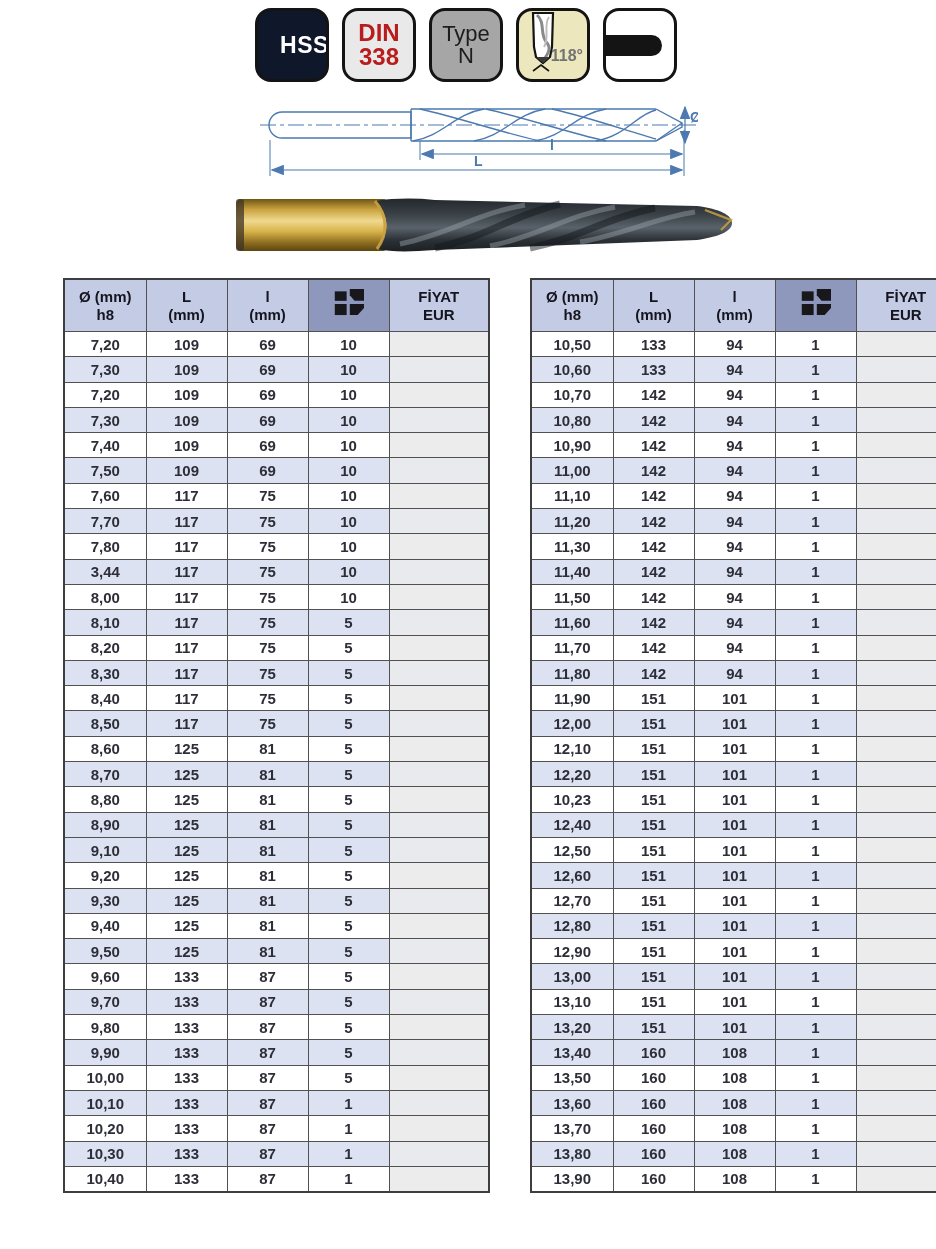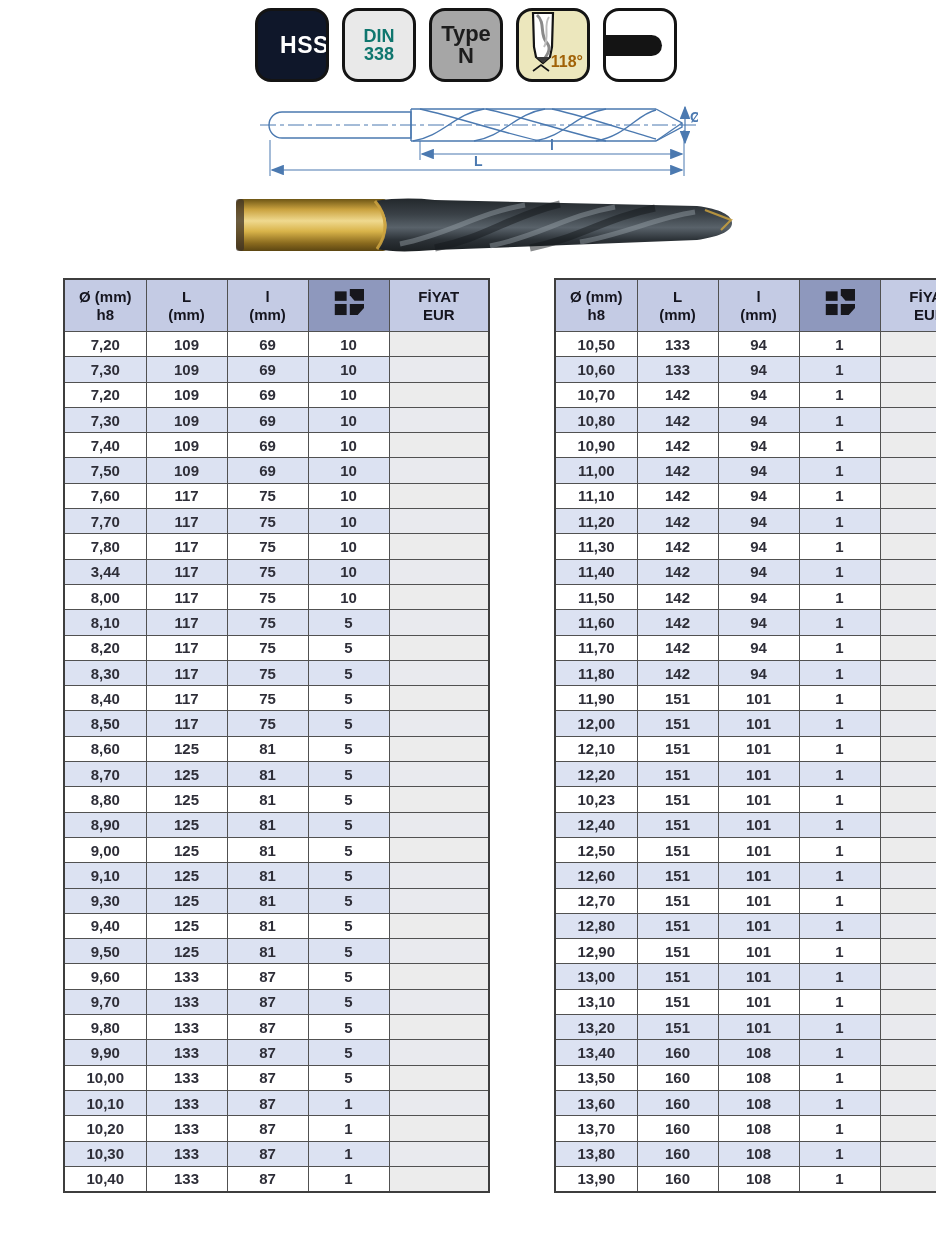--- a/index.html
+++ b/index.html
@@ -11,37 +11,37 @@
   }
   
   .badges{display:flex;gap:13px;padding:8px 0 0 255px;}
   .badge{
     width:74px;height:74px;box-sizing:border-box;
     border:3px solid #141414;border-radius:16px;
     display:flex;flex-direction:column;align-items:center;justify-content:center;
     font-weight:700;text-align:center;position:relative;overflow:hidden;
   }
   .badge-hss{background:#0f172a;color:#ffffff;font-size:23px;letter-spacing:.5px;padding-left:25px;}
-  .badge-din{background:#e9e9e9;color:#0f766e;font-size:18px;line-height:1.02;}
-  .badge-type{background:#a6a6a6;color:#1d1d1d;font-size:22px;font-weight:700;line-height:1.02;}
+  .badge-din{background:#e9e9e9;color:#b91c1c;font-size:24px;line-height:1.02;}
+  .badge-type{background:#a6a6a6;color:#1d1d1d;font-size:22px;font-weight:400;line-height:1.02;}
   .badge-angle{background:#ece7bd;}
   .badge-angle .angle-label{
-    position:absolute;right:4px;bottom:8px;font-size:16px;color:#a16207;font-weight:700;
+    position:absolute;right:4px;bottom:14px;font-size:16px;color:#737373;font-weight:700;
   }
   .badge-shank{background:#ffffff;}
   .shank-bar{
     position:absolute;left:0;top:24px;height:21px;width:56px;
     background:#141414;border-radius:0 11px 11px 0;
   }
   
   .drawing{margin:10px 0 0 258px;}
   
   .photo{margin:10px 0 0 235px;}
   
-  .tables{display:flex;gap:64px;margin:18px 0 0 18px;padding-left:45px;}
+  .tables{display:flex;gap:40px;margin:18px 0 0 18px;padding-left:45px;}
   table{
     border-collapse:collapse;width:425px;table-layout:fixed;
     border:2px solid #3e3e3e;
   }
   th,td{border:1px solid #515151;padding:0;}
   thead th{
     background:#c4cbe4;height:51px;font-size:15px;font-weight:700;
     color:#15151f;line-height:1.2;text-align:center;
   }
   thead th.qty-col{background:#8e98bd;}
@@ -336,29 +336,29 @@
           <td>5</td>
           <td class="price"></td>
         </tr>
         <tr class="stripe">
           <td>8,90</td>
           <td>125</td>
           <td>81</td>
           <td>5</td>
           <td class="price"></td>
         </tr>
-        <tr>
-          <td>9,00</td>
-          <td>125</td>
-          <td>81</td>
-          <td>5</td>
-          <td class="price"></td>
-        </tr>
         <tr class="stripe">
           <td>9,10</td>
+          <td>125</td>
+          <td>81</td>
+          <td>5</td>
+          <td class="price"></td>
+        </tr>
+        <tr>
+          <td>9,20</td>
           <td>125</td>
           <td>81</td>
           <td>5</td>
           <td class="price"></td>
         </tr>
         <tr class="stripe">
           <td>9,30</td>
           <td>125</td>
           <td>81</td>
           <td>5</td>

